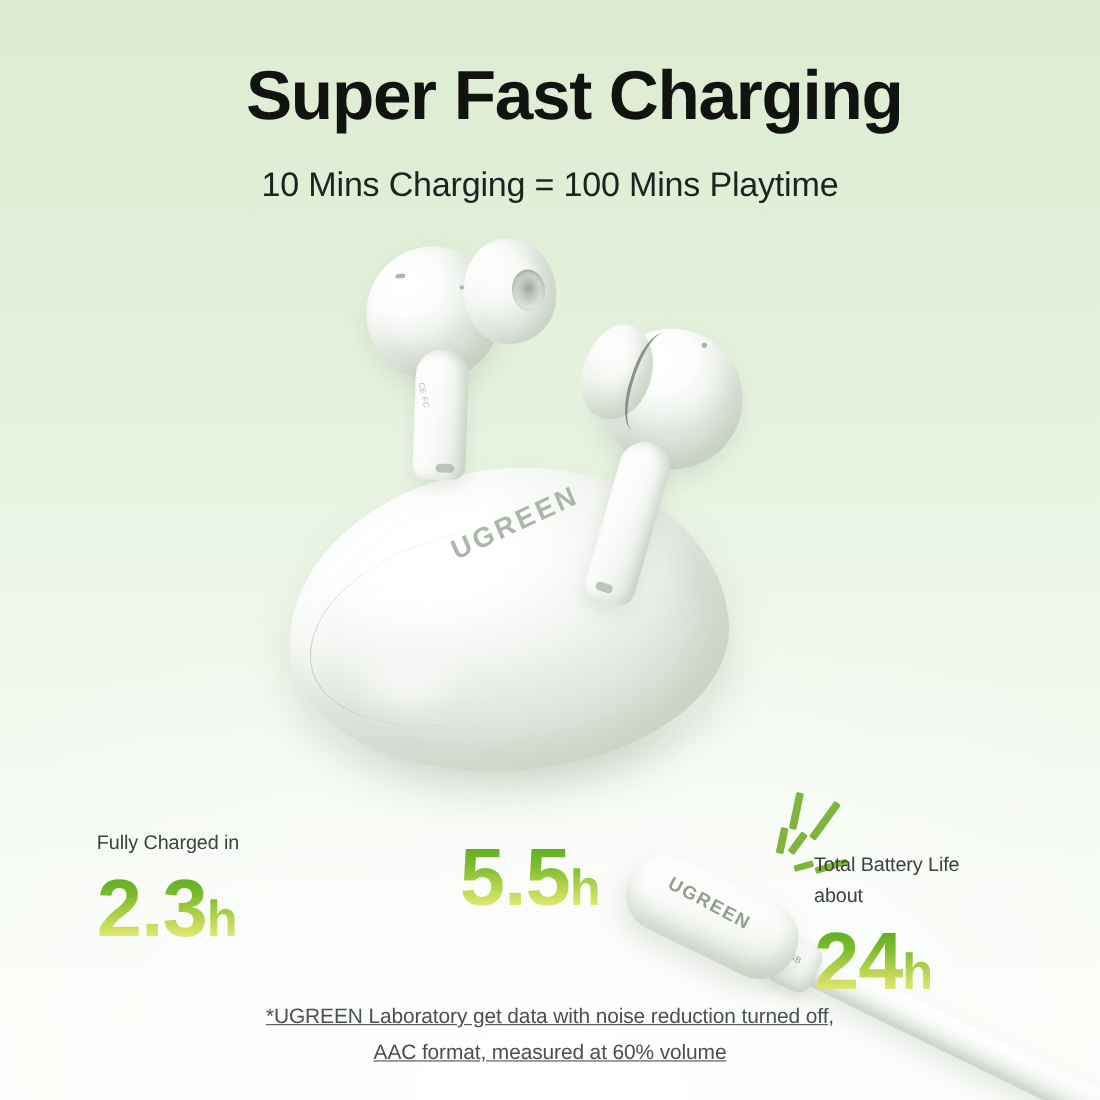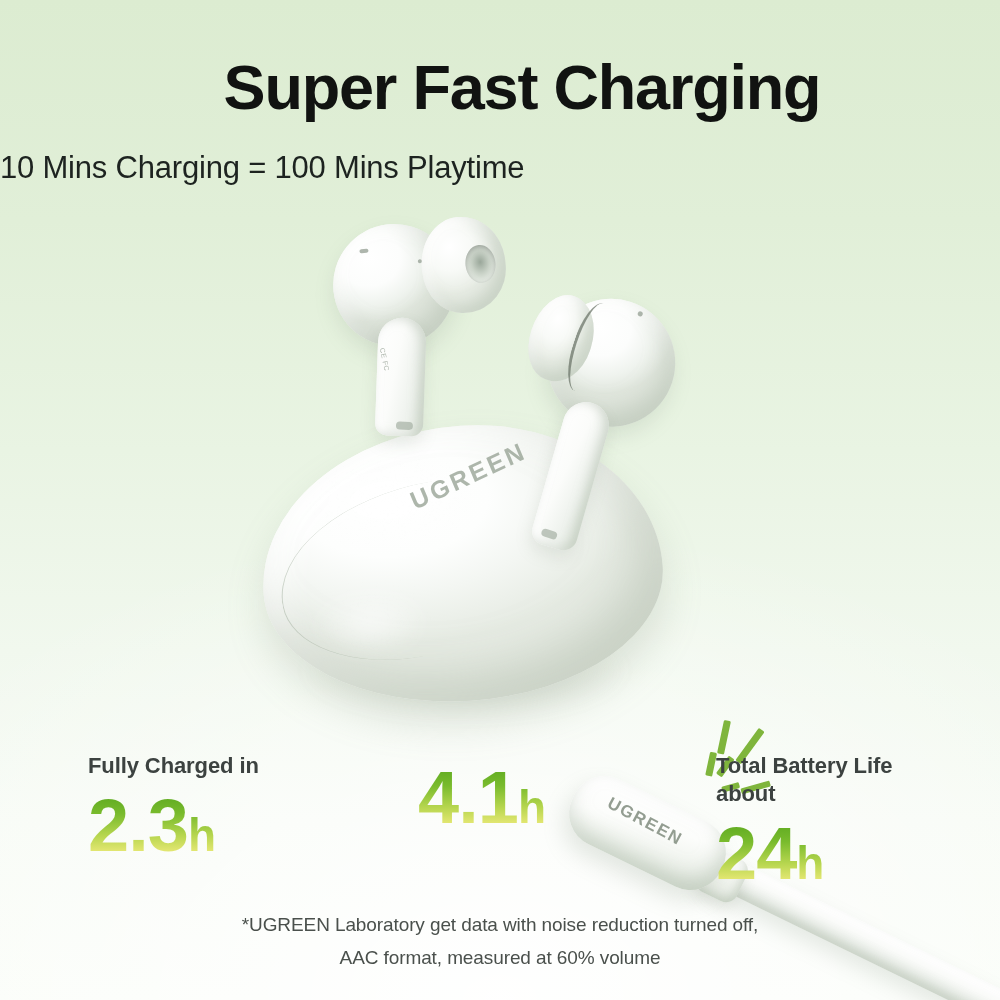--- a/index.html
+++ b/index.html
@@ -16,21 +16,21 @@
   }
 
   
   .title{
     position:absolute;left:0;right:0;top:56px;text-align:center;
     font-size:63px;line-height:1;font-weight:700;color:#111311;
     letter-spacing:-1.2px;
     padding-left:44px;
   }
   .subtitle{
-    position:absolute;left:0;right:0;top:152px;text-align:left;
+    position:absolute;left:0;right:0;top:152px;text-align:center;
     font-size:31px;line-height:1;font-weight:400;color:#1d2320;
     letter-spacing:-.2px;
   }
 
   
   .stage{position:absolute;left:0;top:190px;width:1000px;height:580px;}
 
   
   .case-shadow{
     position:absolute;left:250px;top:420px;width:430px;height:120px;
@@ -173,38 +173,39 @@
   .b2 .s2{width:7px;height:22px;margin-left:-8px;}
   .b3{left:44px;top:48px;transform:rotate(74deg);}
   .b3 .s1{width:6px;height:30px;}
   .b3 .s2{width:6px;height:18px;margin-left:-7px;}
 
   
   .stats{position:absolute;left:0;top:752px;width:1000px;height:150px;}
   .stat{position:absolute;top:0;}
   #stat-0{left:88px;}
   #stat-1{left:418px;}
-  #stat-2{left:716px;}
+  #stat-2{left:740px;margin-top:20px;}
   .stat-label{
-    font-size:22px;line-height:28px;color:#3c4240;font-weight:700;letter-spacing:-.1px;
+    font-size:18px;line-height:28px;color:#3c4240;font-weight:400;letter-spacing:-.1px;
     white-space:pre-line;
   }
   .stat-value{
     margin-top:12px;font-size:74px;line-height:.92;font-weight:700;letter-spacing:-1px;
     background:linear-gradient(180deg,#5aa81f 0%,#79bb2d 32%,#b7d64f 64%,#ecea79 92%,#f3ef8f 100%);
     -webkit-background-clip:text;background-clip:text;color:transparent;
     display:inline-block;
   }
   .stat-unit{font-size:46px;font-weight:700;}
 
   
   .footnote{
     position:absolute;left:0;right:0;top:908px;text-align:center;
     font-size:19px;line-height:33px;color:#4a504c;font-weight:400;letter-spacing:-.1px;
     white-space:pre-line;
+    text-decoration:underline;
   }
 </style>
 </head>
 <body>
 
 <div id="poster">
 
   <div class="title">Super Fast Charging</div>
   <div class="subtitle">10 Mins Charging = 100 Mins Playtime</div>
 
@@ -263,21 +264,21 @@
     </div>
 
   </div>
 
   <div class="stats">
     <div class="stat" id="stat-0">
       <div class="stat-label">Fully Charged in</div>
       <div class="stat-value"><span>2.3</span><span class="stat-unit">h</span></div>
     </div>
     <div class="stat" id="stat-1">
-      <div class="stat-value"><span>4.1</span><span class="stat-unit">h</span></div>
+      <div class="stat-value"><span>5.5</span><span class="stat-unit">h</span></div>
     </div>
     <div class="stat" id="stat-2">
       <div class="stat-label">Total Battery Life
 about</div>
       <div class="stat-value"><span>24</span><span class="stat-unit">h</span></div>
     </div>
   </div>
 
   <div class="footnote">*UGREEN Laboratory get data with noise reduction turned off,
 AAC format, measured at 60% volume</div>

